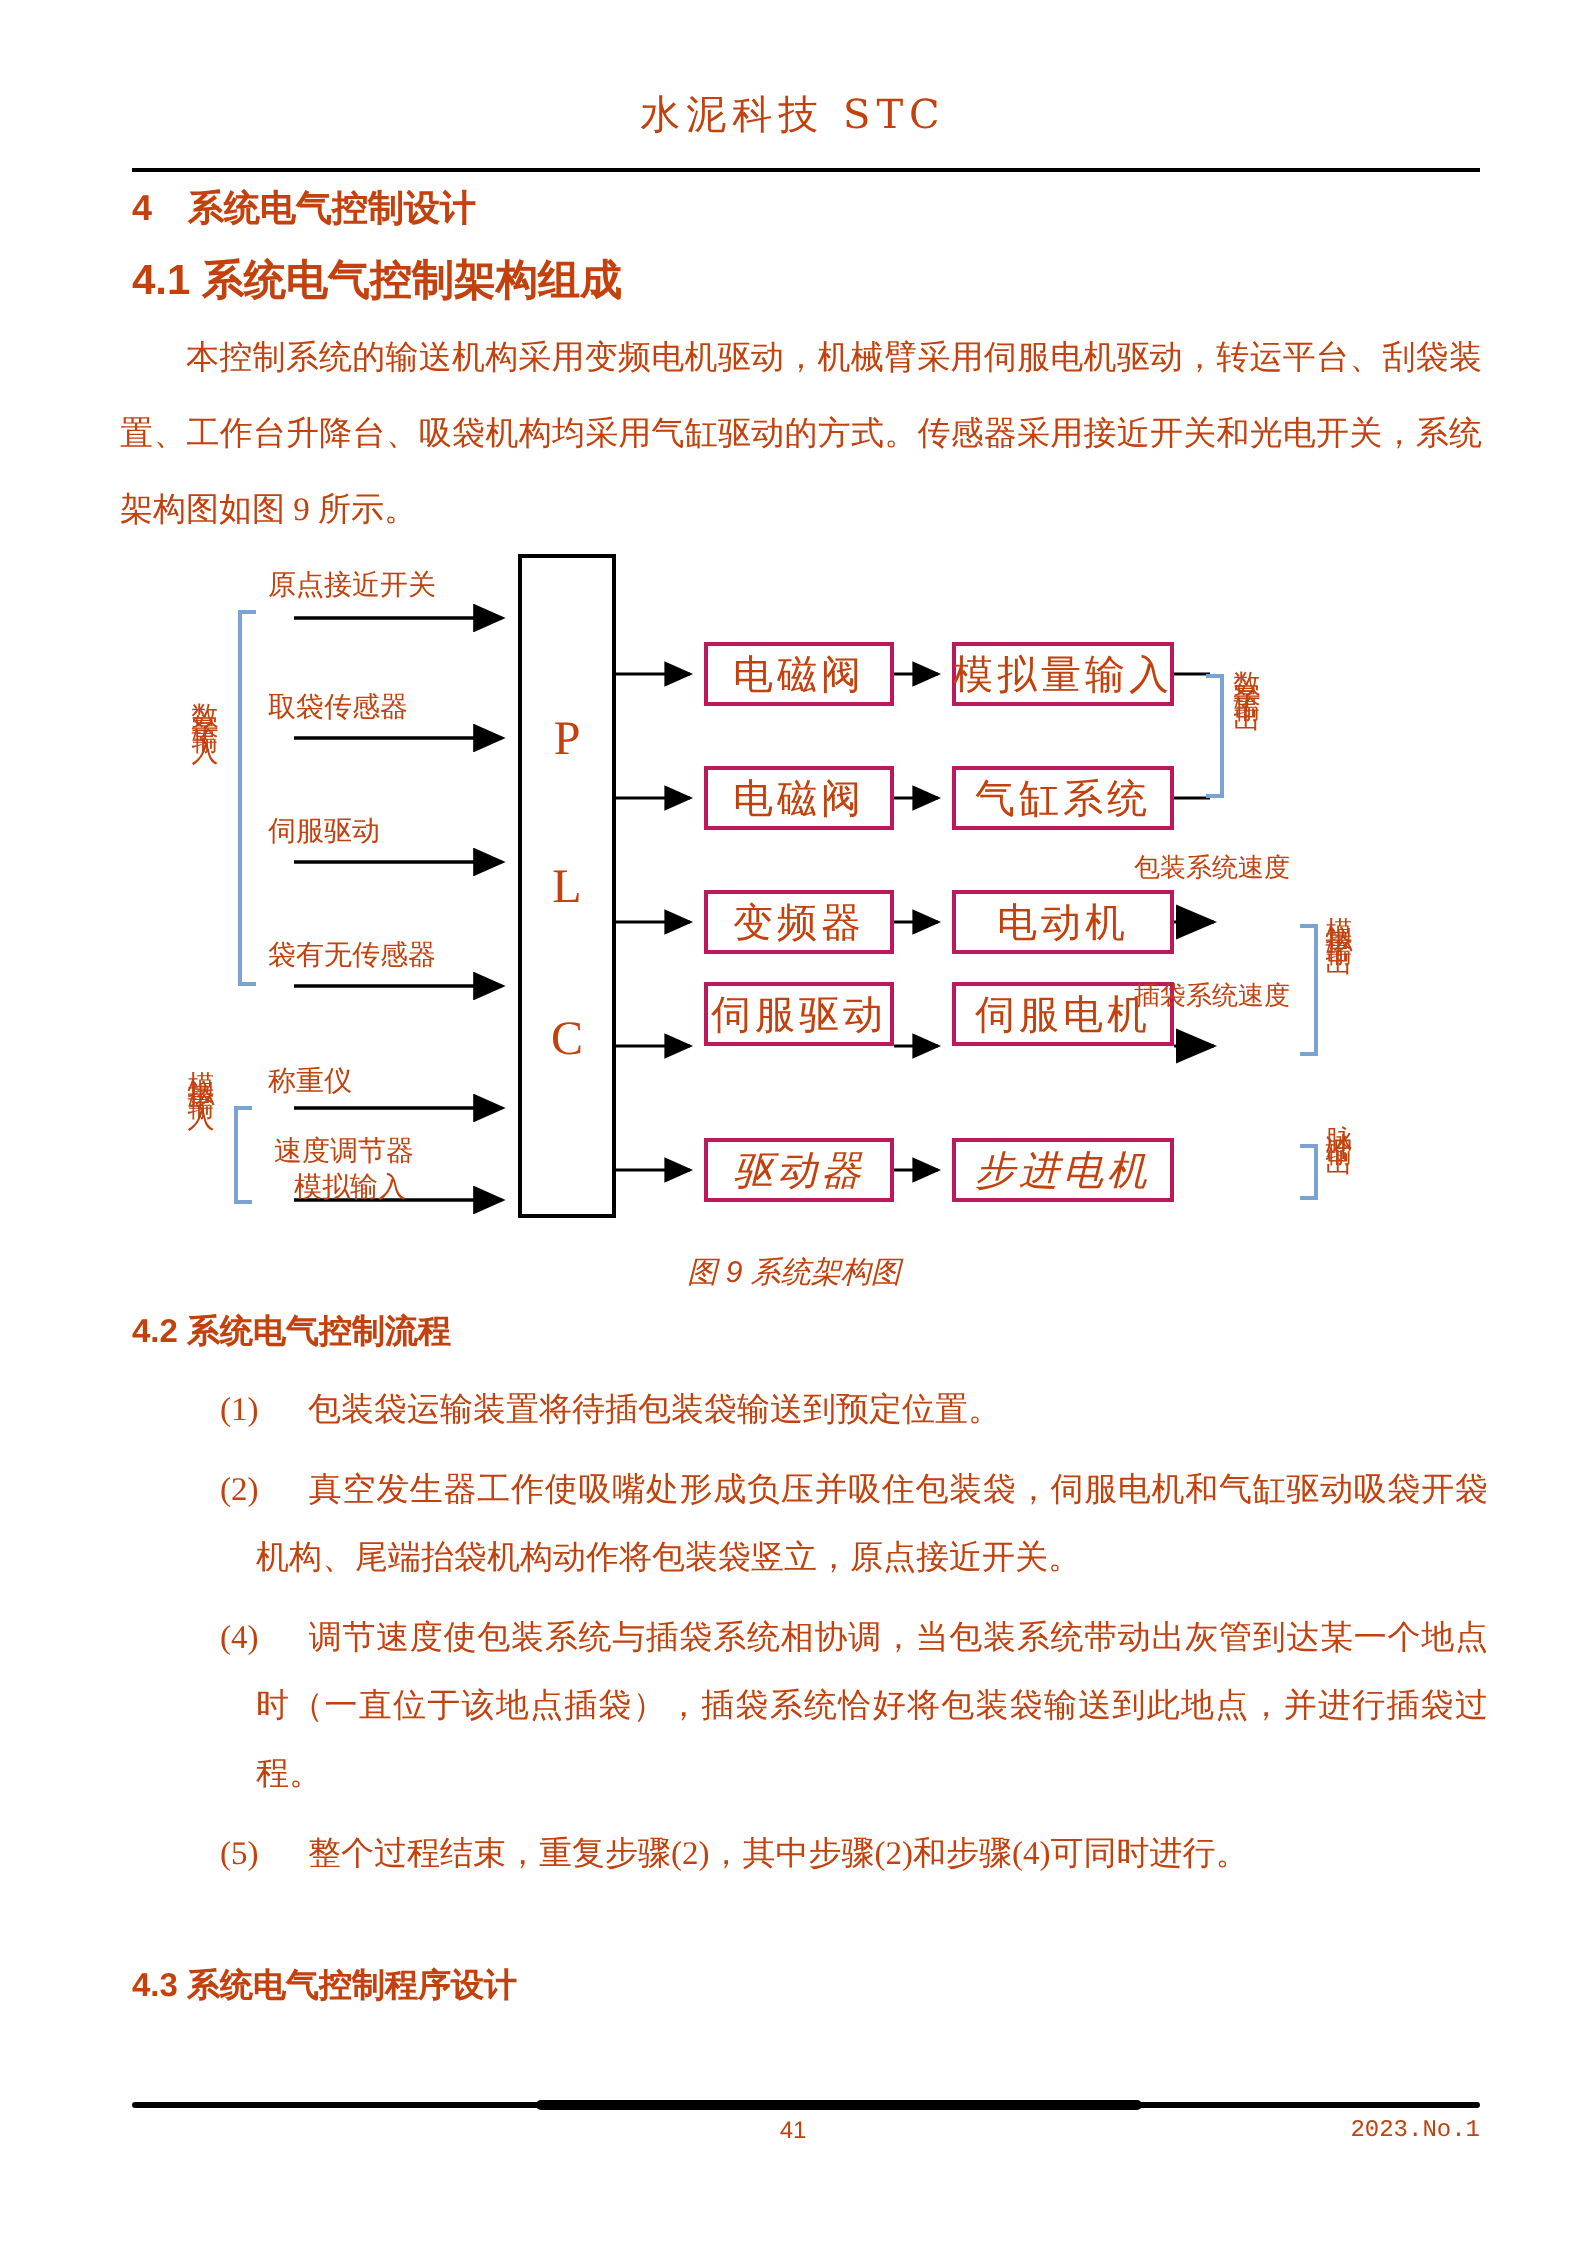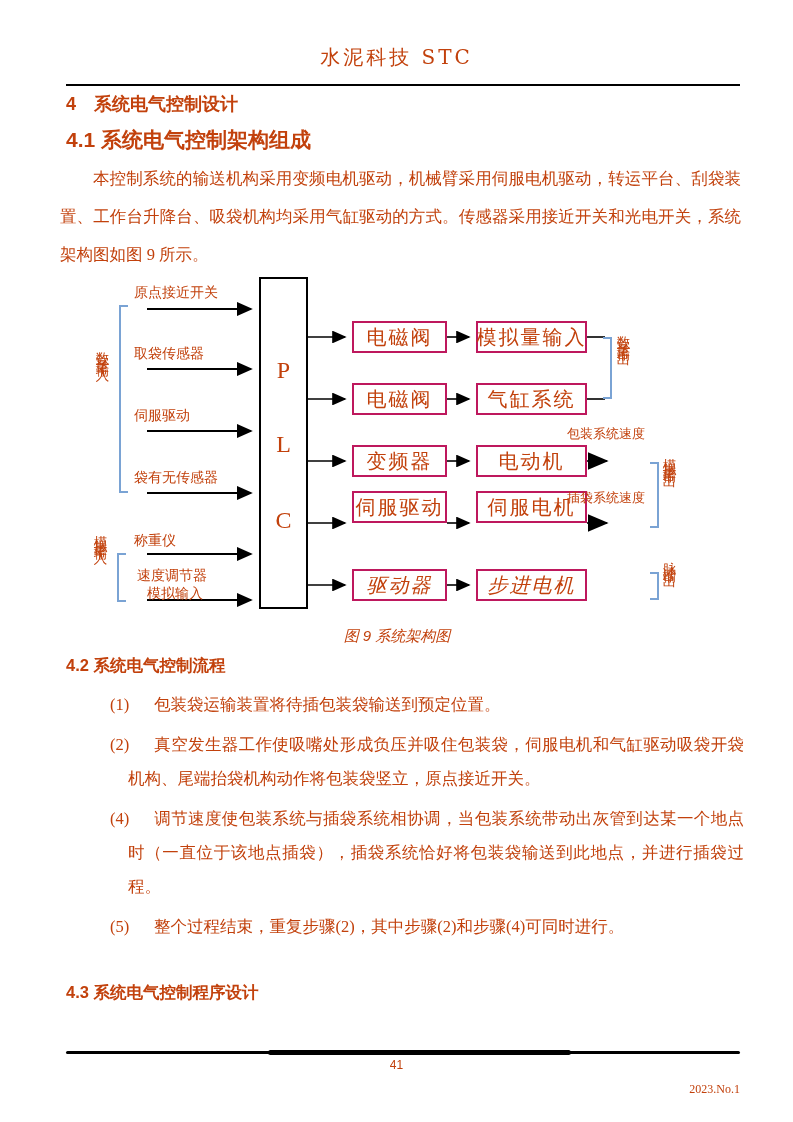--- a/index.html
+++ b/index.html
@@ -51,21 +51,21 @@
 
   .caption{position:absolute;top:352px;left:0;width:680px;text-align:center;font-size:15px;
         font-family:"Liberation Sans","DejaVu Sans",sans-serif;font-style:italic;}
 
   
   .footer-rule{position:absolute;top:1051px;left:66px;width:674px;height:3px;background:#000;border-radius:2px;}
   .footer-rule::after{content:"";position:absolute;left:30%;top:-1px;width:45%;height:5px;background:#000;border-radius:3px;}
   .page-num{position:absolute;top:1058px;left:0;width:100%;text-align:center;font-size:12px;
         font-family:"Liberation Sans","DejaVu Sans",sans-serif;}
   .issue{position:absolute;top:1058px;right:53px;font-size:12px;
-        font-family:Liberation Serif, serif;margin-top:24px;}
+        font-family:Liberation Mono, monospace;}
 </style>
 </head>
 <body>
 
 <div class="page">
 
   <div class="journal-header">水泥科技 STC</div>
   <div class="header-rule"></div>
 
   <div class="h-sec h4">4　系统电气控制设计</div>

